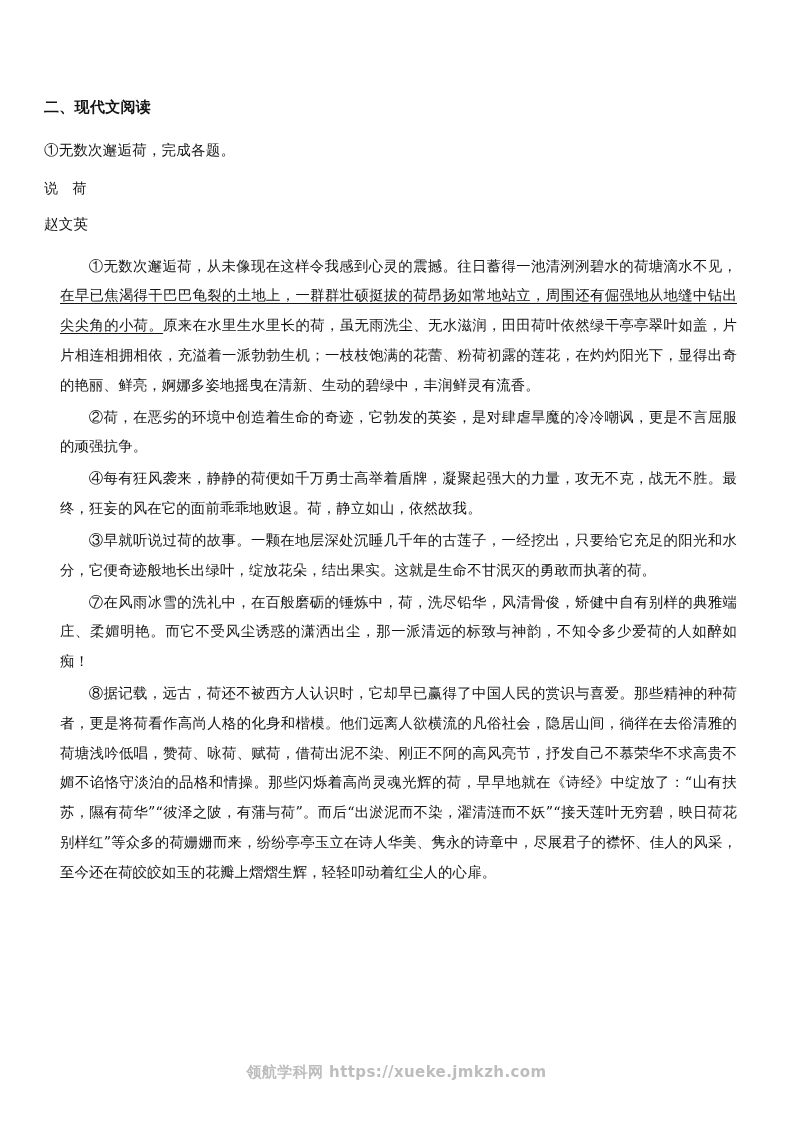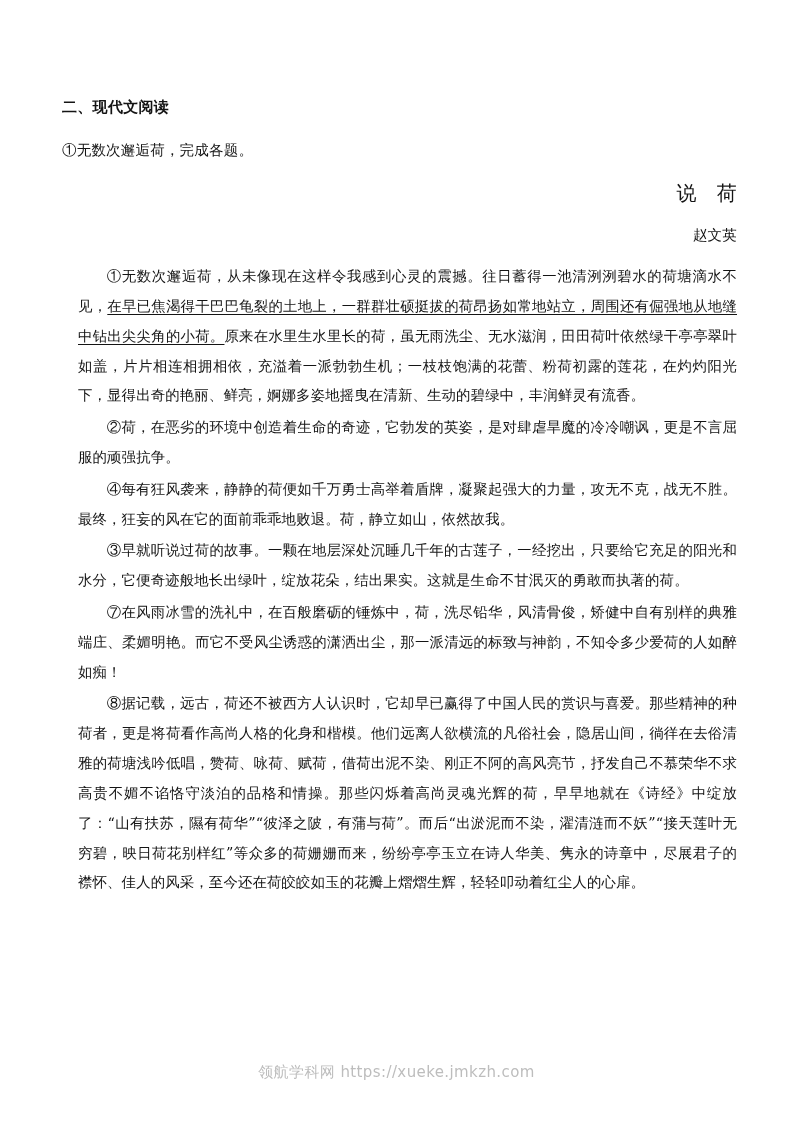--- a/index.html
+++ b/index.html
@@ -15,45 +15,45 @@
     color: #141414;
     overflow: hidden;
   }
   .page {
     position: absolute;
     left: 0;
     top: 0;
     width: 793px;
     height: 1122px;
     box-sizing: border-box;
-    padding: 96px 56px 0 62px;
+    padding: 96px 56px 0 44px;
   }
   .section-heading {
     font-size: 15px;
     font-weight: bold;
     letter-spacing: 0.3px;
     margin: 0 0 20px 0;
     line-height: 1.5;
   }
   .instruction {
     font-size: 14.5px;
     margin: 0 0 14px 0;
     line-height: 1.6;
     letter-spacing: 0.2px;
   }
   .doc-title {
-    font-size: 20px;
-    text-align: right;
+    font-size: 14px;
+    text-align: left;
     margin: 0 0 12px 0;
     line-height: 1.75;
     letter-spacing: 0.2px;
   }
   .doc-author {
     font-size: 14.5px;
-    text-align: right;
+    text-align: left;
     margin: 0 0 14px 0;
     line-height: 1.75;
     letter-spacing: 0.2px;
   }
   .body-para {
     font-size: 14.4px;
     line-height: 2.07;
     margin: 0 0 2px 16px;
     text-align: justify;
     text-justify: inter-ideograph;
@@ -70,20 +70,21 @@
     position: absolute;
     left: 0;
     right: 0;
     top: 1063px;
     text-align: center;
     font-family: "DejaVu Sans", "Liberation Sans", sans-serif;
     font-size: 15px;
     color: #bdbdbd;
     letter-spacing: 0.4px;
     white-space: nowrap;
+    font-weight: bold;
   }
 </style>
 </head>
 <body>
 
 <div class="page">
 
   <h2 class="section-heading">二、现代文阅读</h2>
 
   <p class="instruction">①无数次邂逅荷，完成各题。</p>

